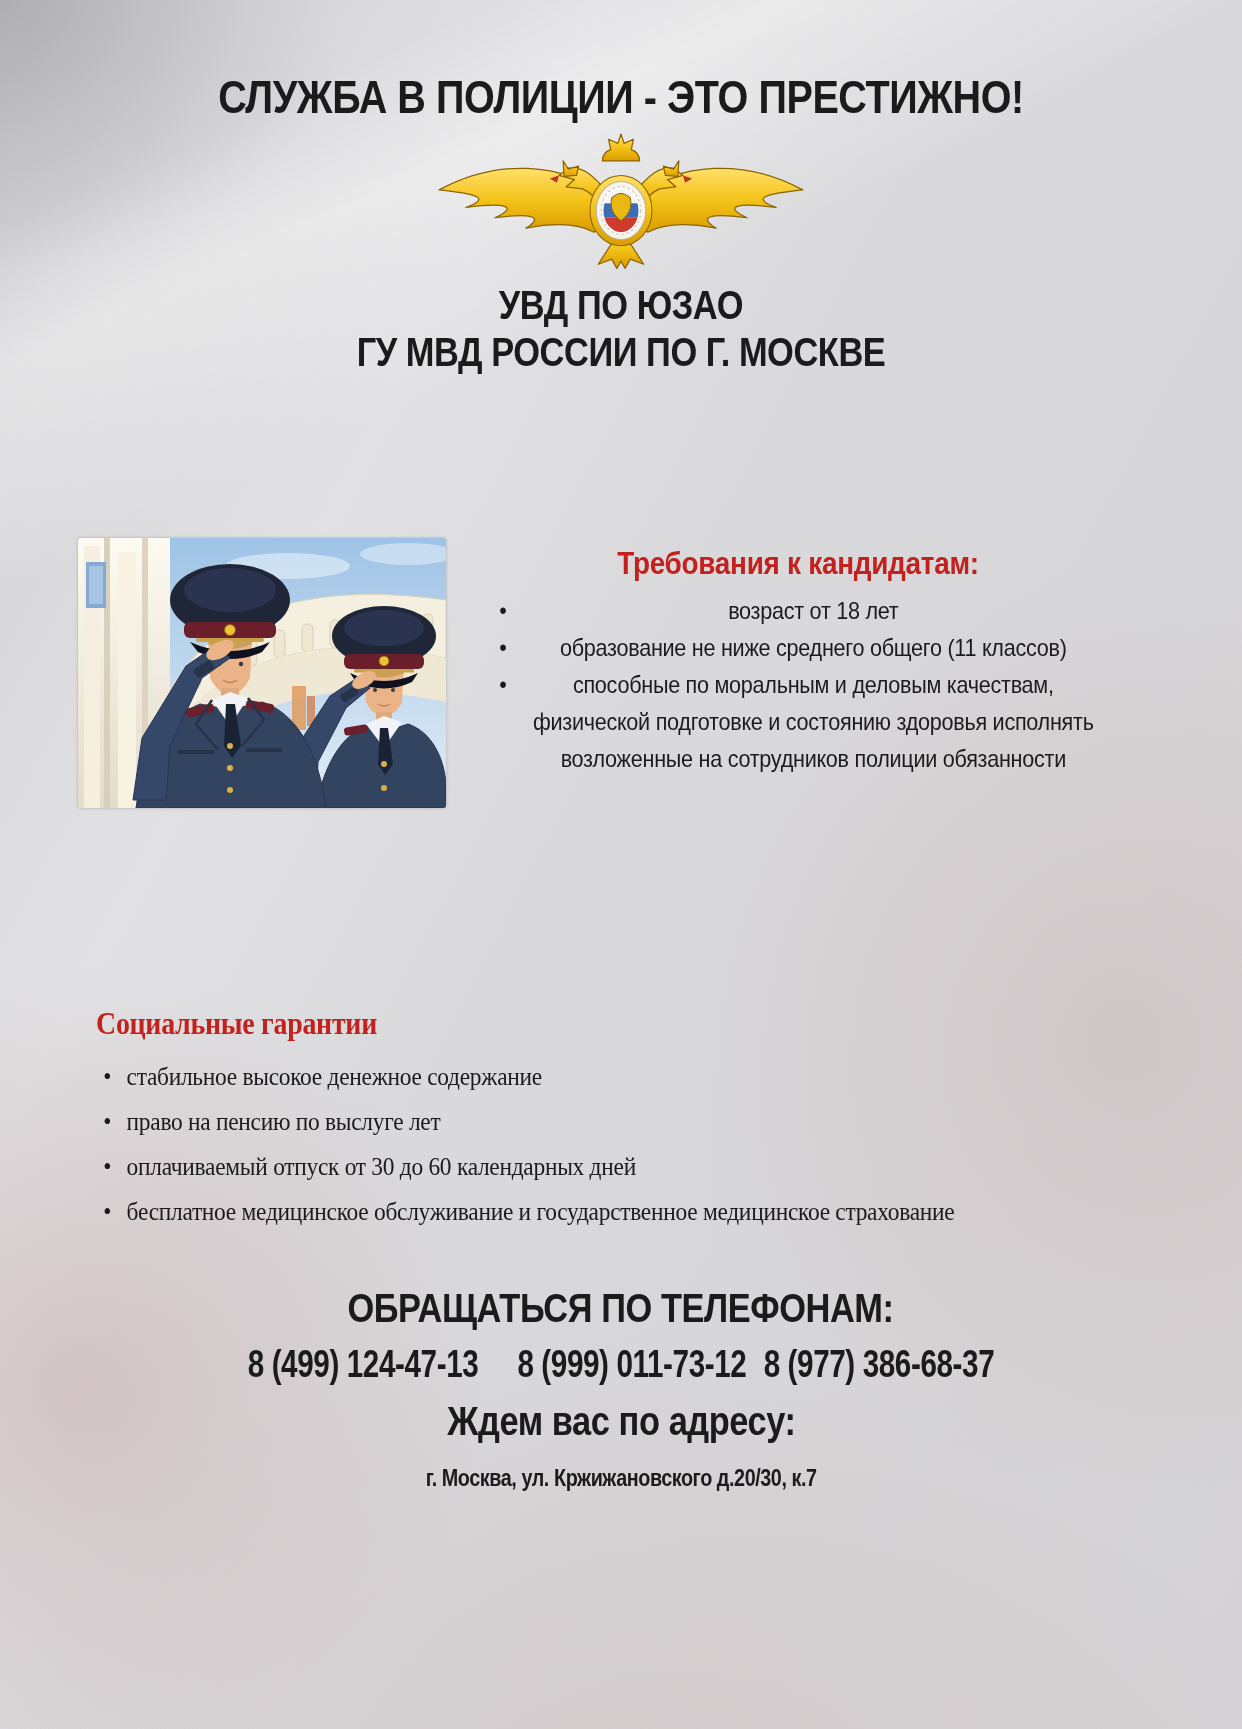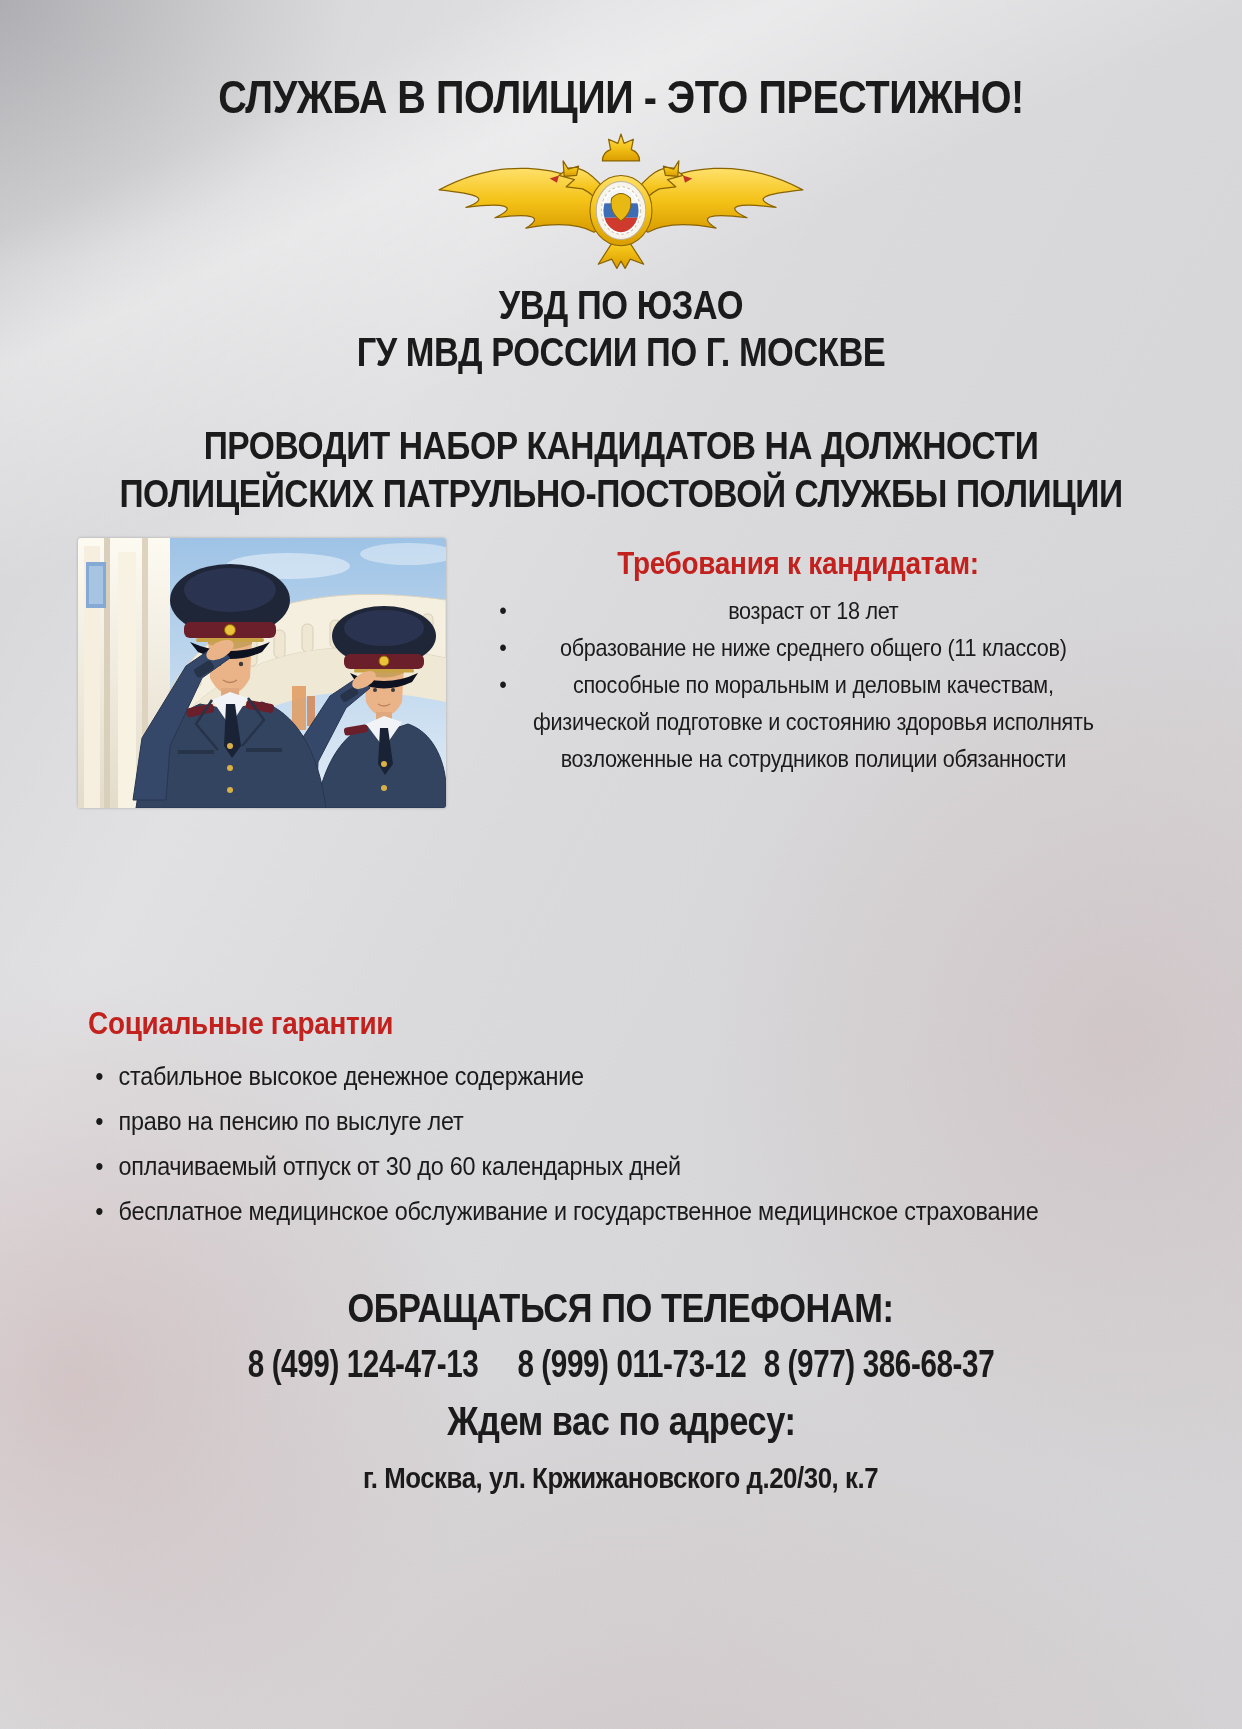--- a/index.html
+++ b/index.html
@@ -35,32 +35,32 @@
 
   .reqs{left:492px;top:546px;width:680px;text-align:center;}
   .red-heading{color:var(--accent,#c2211e);font-size:31px;font-weight:bold;margin:0 0 10px 0;}
   ul.blist{list-style:none;margin:0;padding:0;}
   ul.blist li{position:relative;padding-left:34px;}
   ul.blist li::before{content:"•";position:absolute;left:8px;top:0;}
   .reqs li{font-size:24px;line-height:37px;}
 
   .slogan{top:854px;font-size:46px;line-height:63px;}
 
-  .benefits{left:88px;top:1006px;width:1070px;}
+  .benefits{left:96px;top:1006px;width:1070px;font-family:Liberation Serif, serif;}
   .benefits .red-heading{margin-bottom:12px;}
   .benefits li{font-size:26px;line-height:45px;padding-left:30px;}
   .benefits li::before{left:4px;}
 
   .contact{top:1280px;text-align:center;}
   .contact .phones-heading{font-size:40px;line-height:56px;}
   .contact .phones{font-size:38px;line-height:56px;transform:scaleX(.78);transform-origin:center;letter-spacing:-.5px;font-weight:bold;}
   .contact .phones span:nth-child(2){margin-left:40px;}
   .contact .phones span:nth-child(3){margin-left:12px;}
   .contact .addr-heading{font-size:40px;line-height:58px;}
-  .contact .address{font-size:30px;line-height:56px;}
+  .contact .address{font-size:23px;line-height:56px;}
 </style>
 </head>
 <body>
 
 <div class="page" style="--accent: #c2211e;">
 
   <div class="abs center title bold">
     <div class="cond">СЛУЖБА В ПОЛИЦИИ - ЭТО ПРЕСТИЖНО!</div>
   </div>
 
@@ -97,24 +97,20 @@
         <path d="M171,64 c6,-6 12,-6 18,0 c2,9 -2,17 -9,22 c-7,-5 -11,-13 -9,-22 Z" fill="#e8b912" stroke="#8a6400" stroke-width="1"></path>
       </g>
     </svg>
   </div>
 
   <div class="abs center org bold">
     <div class="cond">УВД ПО ЮЗАО</div>
     <div class="cond">ГУ МВД РОССИИ ПО Г. МОСКВЕ</div>
   </div>
 
-  <div class="abs center recruit bold">
-    <div class="cond">ПРОВОДИТ НАБОР КАНДИДАТОВ НА ДОЛЖНОСТИ</div>
-    <div class="cond">ПОЛИЦЕЙСКИХ ПАТРУЛЬНО-ПОСТОВОЙ СЛУЖБЫ ПОЛИЦИИ</div>
-  </div>
 
   <div class="abs photo">
     <svg viewBox="0 0 368 270" xmlns="http://www.w3.org/2000/svg" preserveAspectRatio="none" aria-hidden="true">
       <defs>
         <linearGradient id="sky" x1="0" y1="0" x2="0" y2="1">
           <stop offset="0" stop-color="#9ec3e6"></stop>
             <stop offset="1" stop-color="#e3edf6"></stop>
         </linearGradient>
         <linearGradient id="stone" x1="0" y1="0" x2="0" y2="1">
           <stop offset="0" stop-color="#fdfaf2"></stop>

